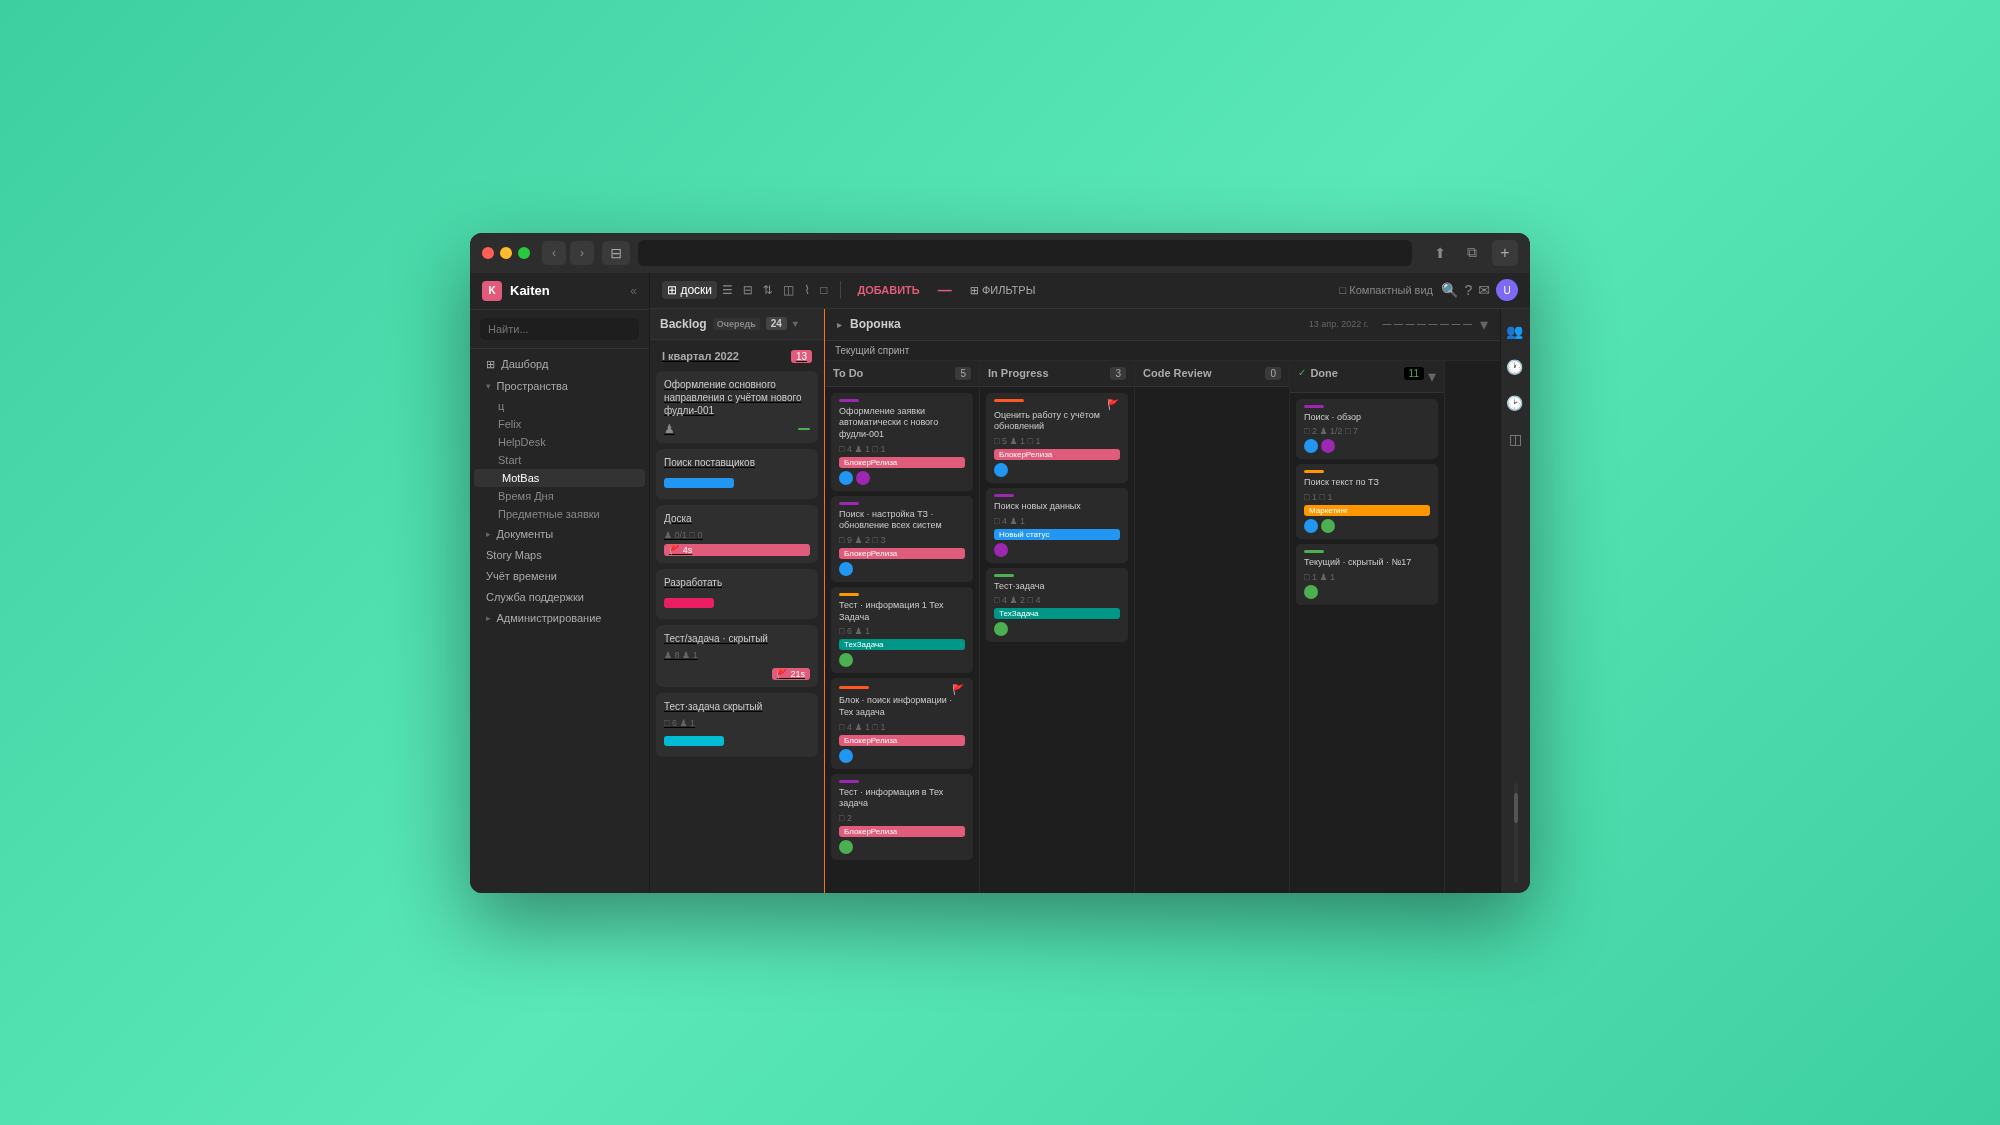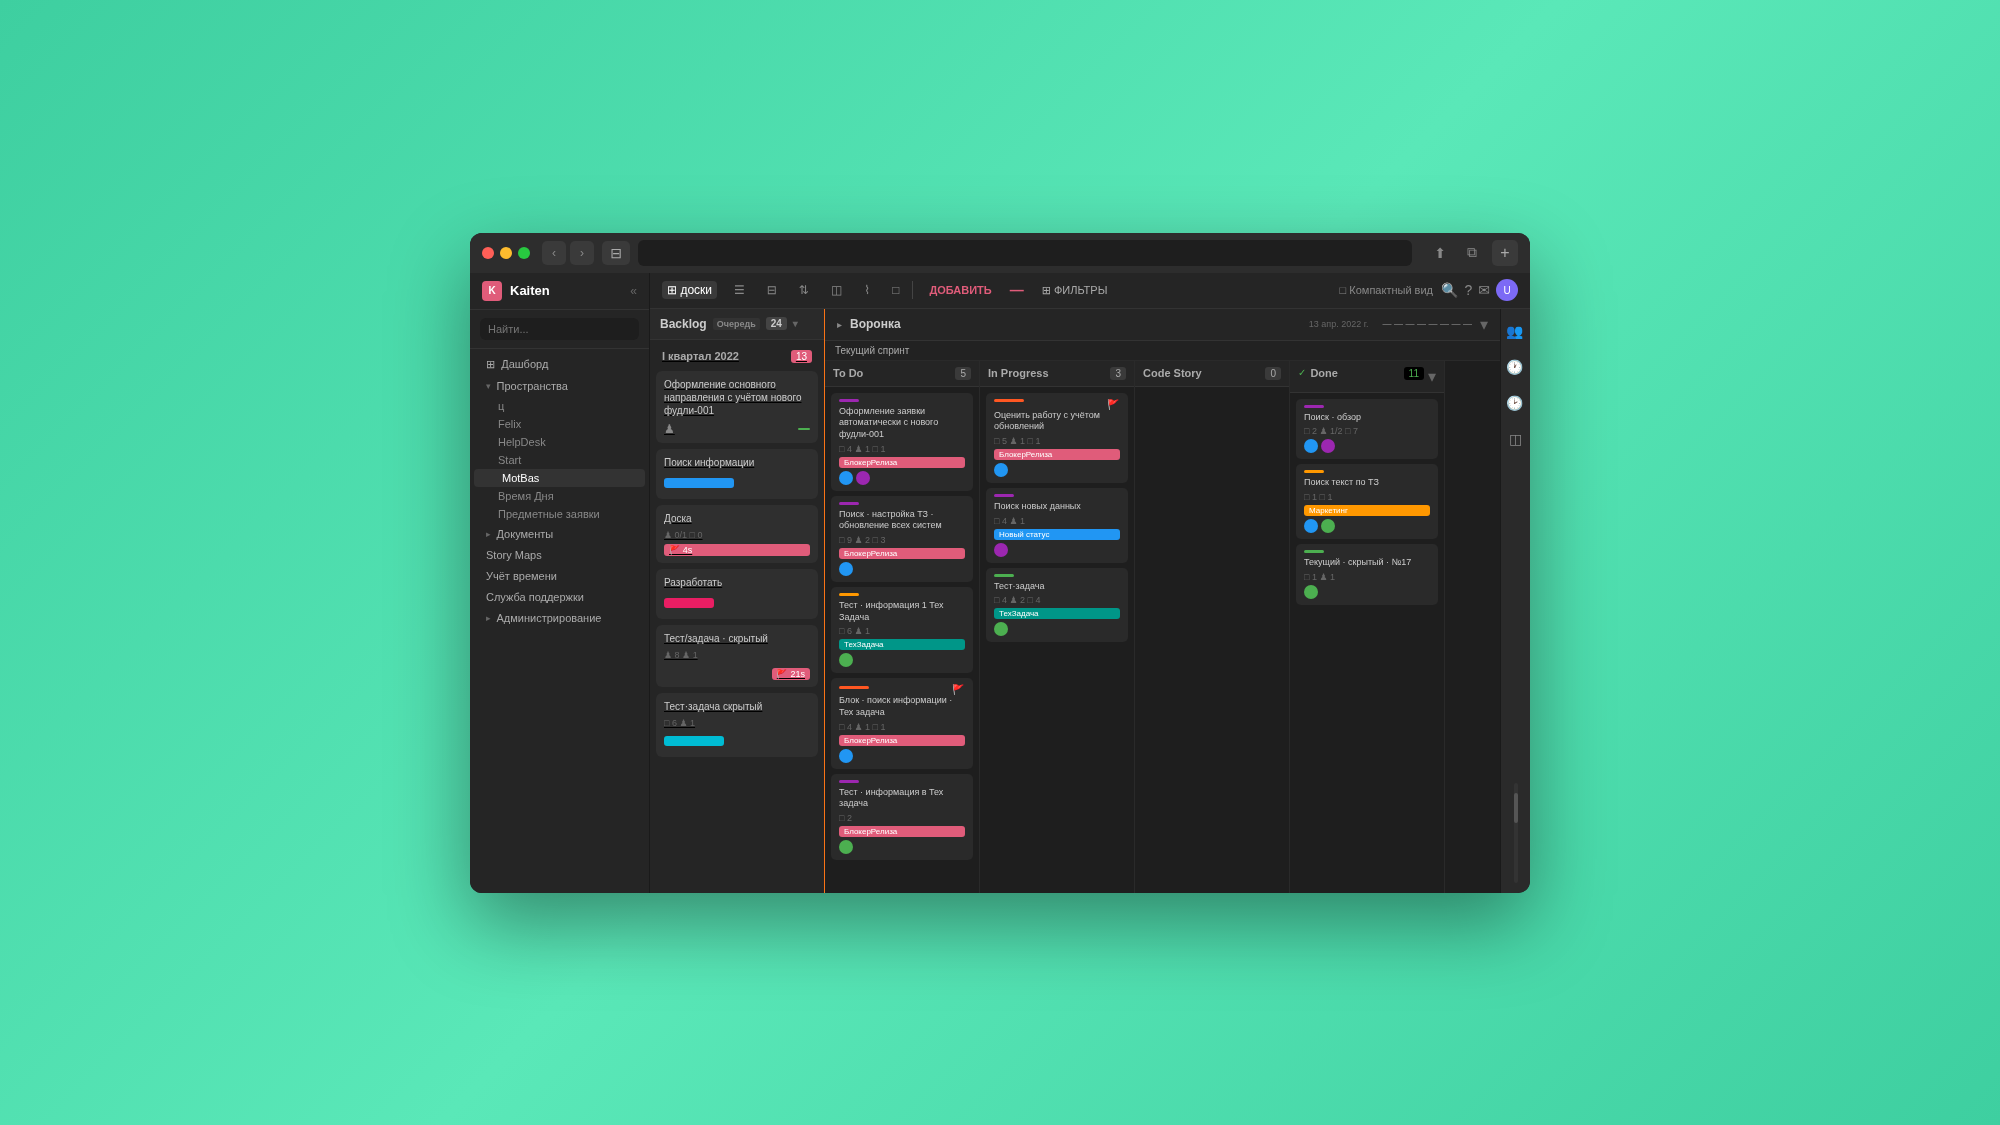--- a/index.html
+++ b/index.html
@@ -101,21 +101,21 @@
     .app-toolbar {
       background: #252525;
       height: 36px;
       display: flex;
       align-items: center;
       padding: 0 12px;
       gap: 8px;
       flex-shrink: 0;
       border-bottom: 1px solid #333;
     }
-    .toolbar-views { display: flex; gap: 12px; }
+    .toolbar-views { display: flex; gap: 0; }
     .toolbar-view-btn {
       background: none;
       border: none;
       color: #888;
       cursor: pointer;
       padding: 2px 5px;
       border-radius: 4px;
       font-size: 12px;
     }
     .toolbar-view-btn.active { color: #fff; background: #3a3a3a; }
@@ -537,21 +537,21 @@
 
             <div class="backlog-card">
               <div class="card-title">Оформление основного направления с учётом нового фудли-001</div>
               <div class="card-footer">
                 <span style="color:#888;font-size:12px;">♟</span>
                 <span class="card-tag green"></span>
               </div>
             </div>
 
             <div class="backlog-card">
-              <div class="card-title">Поиск информации</div>
+              <div class="card-title">Поиск поставщиков</div>
               <div style="margin-top:4px;">
                 <span class="card-tag blue" style="display:inline-block;width:70px;height:10px;"></span>
               </div>
             </div>
 
             <div class="backlog-card">
               <div class="card-title">Доска</div>
               <div class="card-meta">
                 <span>♟ 0/1 □ 0</span>
               </div>
@@ -705,21 +705,21 @@
                   <div class="board-card-tag teal">ТехЗадача</div>
                   <div style="display:flex;gap:3px;margin-top:3px;">
                     <div class="board-card-avatar green-av"></div>
                   </div>
                 </div>
               </div>
             </div>
 
             <div class="board-column">
               <div class="column-header">
-                <span class="column-title">Code Story</span>
+                <span class="column-title">Code Review</span>
                 <span class="column-count">0</span>
               </div>
               <div class="column-cards">
                 
               </div>
             </div>
 
             <div class="board-column">
               <div class="column-header">
                 <span style="color:#4caf50;font-size:10px;">✓</span>

